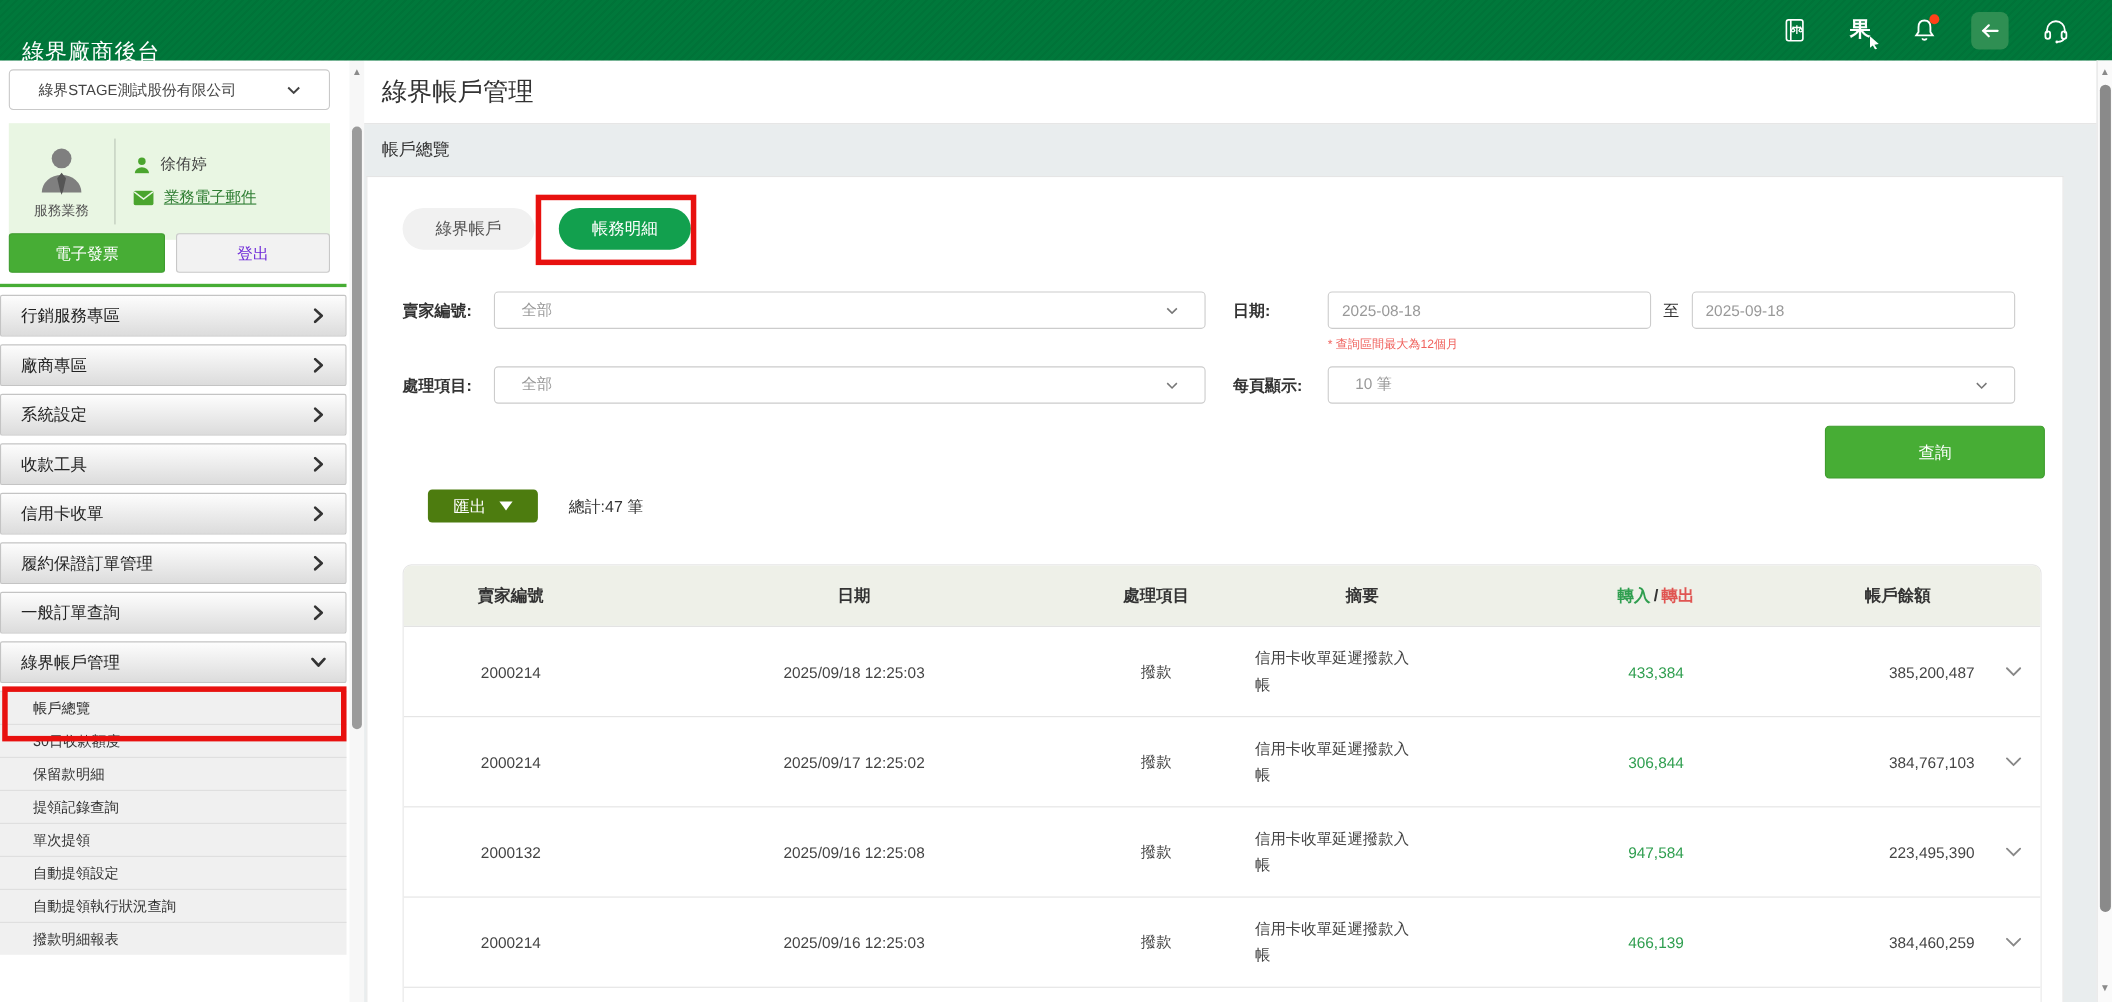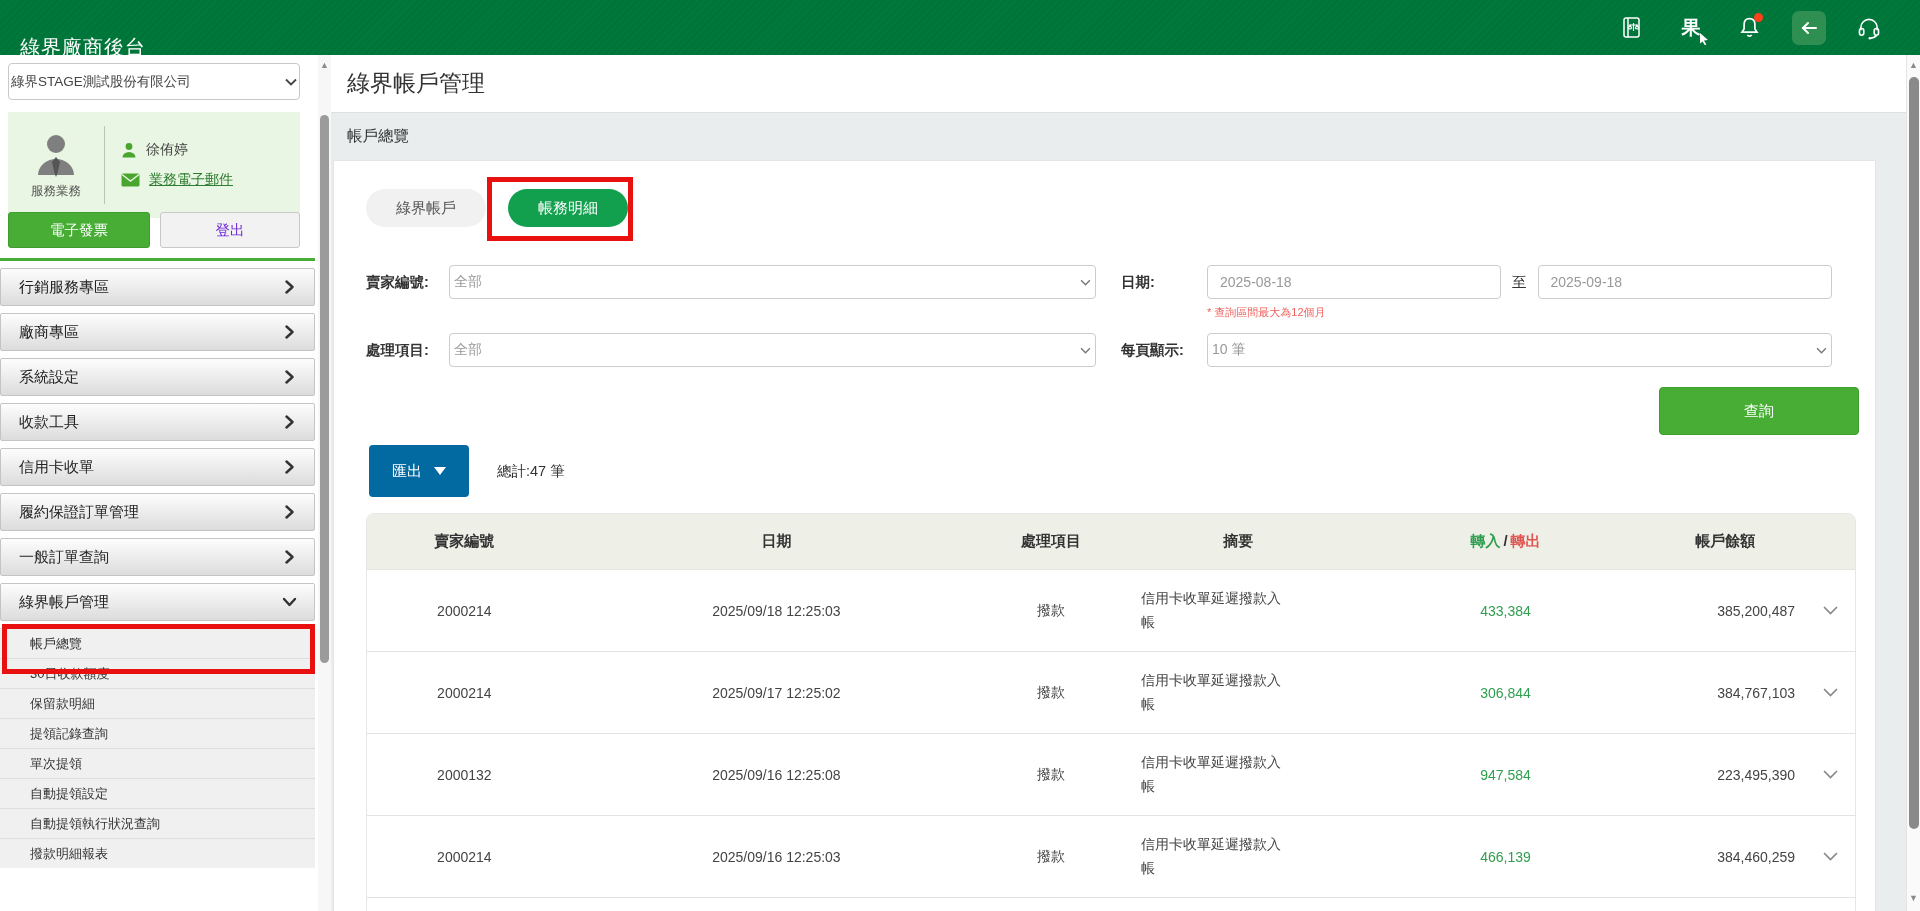--- a/index.html
+++ b/index.html
@@ -18,21 +18,21 @@
   .badge-dot { position:absolute; top:0; right:1px; width:9px; height:9px; border-radius:50%; background:#ff4019; }
   .glyph-ic { font-size:19px; font-weight:bold; color:#fff; line-height:1; }
   .cursor-svg { position:absolute; right:-4px; bottom:-2px; }
   .collapse-btn { width:34px; height:34px; border-radius:7px; background:#2f8f53;
     display:flex; align-items:center; justify-content:center; cursor:pointer; }
 
   
   .sidebar { position:absolute; left:0; top:55px; width:318px; height:856px; background:#fff; z-index:4; }
   .company-select { position:absolute; left:8px; top:8px; width:292px; height:37px;
     border:1px solid #c9c9c9; border-radius:4px; background:#fff; display:flex; align-items:center;
-    padding:0 2px; font-size:13.5px; color:#444; cursor:pointer; }
+    padding:0 26px; font-size:13.5px; color:#444; cursor:pointer; }
   .company-select .sel-txt { flex:1; white-space:nowrap; overflow:hidden; }
   .user-card { position:absolute; left:8px; top:57px; width:292px; height:106px; background:#e9f6e3; display:flex; }
   .uc-left { width:96px; display:flex; flex-direction:column; align-items:center; justify-content:center; gap:4px; }
   .uc-role { font-size:12.5px; color:#555; }
   .uc-div { width:1px; background:#b9c4b6; margin:14px 0; }
   .uc-right { flex:1; display:flex; flex-direction:column; justify-content:center; gap:12px; padding-left:16px; }
   .uc-row { display:flex; align-items:center; gap:9px; font-size:14px; color:#444; }
   .uc-link { color:#2e7d32; text-decoration:underline; cursor:pointer; }
   .sb-btns { position:absolute; left:8px; top:157px; width:292px; height:36px; display:flex; gap:10px; }
   .btn-invoice { width:142px; height:36px; background:#47ad35; color:#fff; border:1px solid #3f9c2f;
@@ -65,31 +65,31 @@
 
   .tabs { position:absolute; left:32px; top:28px; display:flex; gap:22px; }
   .tab { height:38px; padding:0 30px; border-radius:19px; display:flex; align-items:center; justify-content:center;
     font-size:15px; cursor:pointer; }
   .tab.inactive { background:#f1f1f1; color:#555; }
   .tab.active { background:#12a04e; color:#fff; }
 
   .f-label { font-size:14.5px; color:#333; font-weight:bold; }
   .f-row { position:absolute; display:flex; align-items:center; }
   .fake-select { height:34px; border:1px solid #ccc; border-radius:4px; background:#fff; display:flex;
-    align-items:center; padding:0 4px; font-size:14px; color:#999; cursor:pointer; }
+    align-items:center; padding:0 24px; font-size:14px; color:#999; cursor:pointer; }
   .fake-select .sel-txt { flex:1; }
   .date-input { height:34px; border:1px solid #ccc; border-radius:4px; background:#fff;
     font-size:14px; color:#999; padding:0 12px; font-family:inherit; }
   .note-red { position:absolute; left:873px; top:144px; font-size:11px; color:#f0625d; }
   .btn-search { position:absolute; right:16px; top:226px; width:200px; height:48px; background:#47ad35;
     border:1px solid #3f9c2f; border-radius:4px; color:#fff; font-size:15px;
     display:flex; align-items:center; justify-content:center; cursor:pointer;text-align:center; }
   .toolbar { position:absolute; left:35px; top:284px; display:flex; align-items:center; gap:28px; }
-  .btn-export { width:100px; height:52px; background:#0369a1; border-radius:4px; color:#fff; font-size:15px;
-    display:flex; align-items:center; justify-content:center; gap:12px; cursor:pointer; }
+  .btn-export { width:100px; height:30px; background:#4d7c0f; border-radius:4px; color:#fff; font-size:15px;
+    display:flex; align-items:center; justify-content:center; gap:12px; cursor:pointer;margin-left:20px; }
   .tri-down { width:0; height:0; border-left:6px solid transparent; border-right:6px solid transparent;
     border-top:8px solid #fff; }
   .total-txt { font-size:14.5px; color:#333; }
 
   
   .tbl { position:absolute; left:32px; top:352px; width:1490px; border:1px solid #e6e6e6;
     border-radius:8px 8px 0 0; overflow:hidden; background:#fff; }
   .thead { display:flex; align-items:center; height:55px; background:#eef0e8; font-size:15px; color:#333; font-weight:bold; }
   .trow { display:flex; align-items:center; height:82px; background:#fff; border-top:1px solid #e3e3e3;
     font-size:14px; color:#444; cursor:pointer; }

